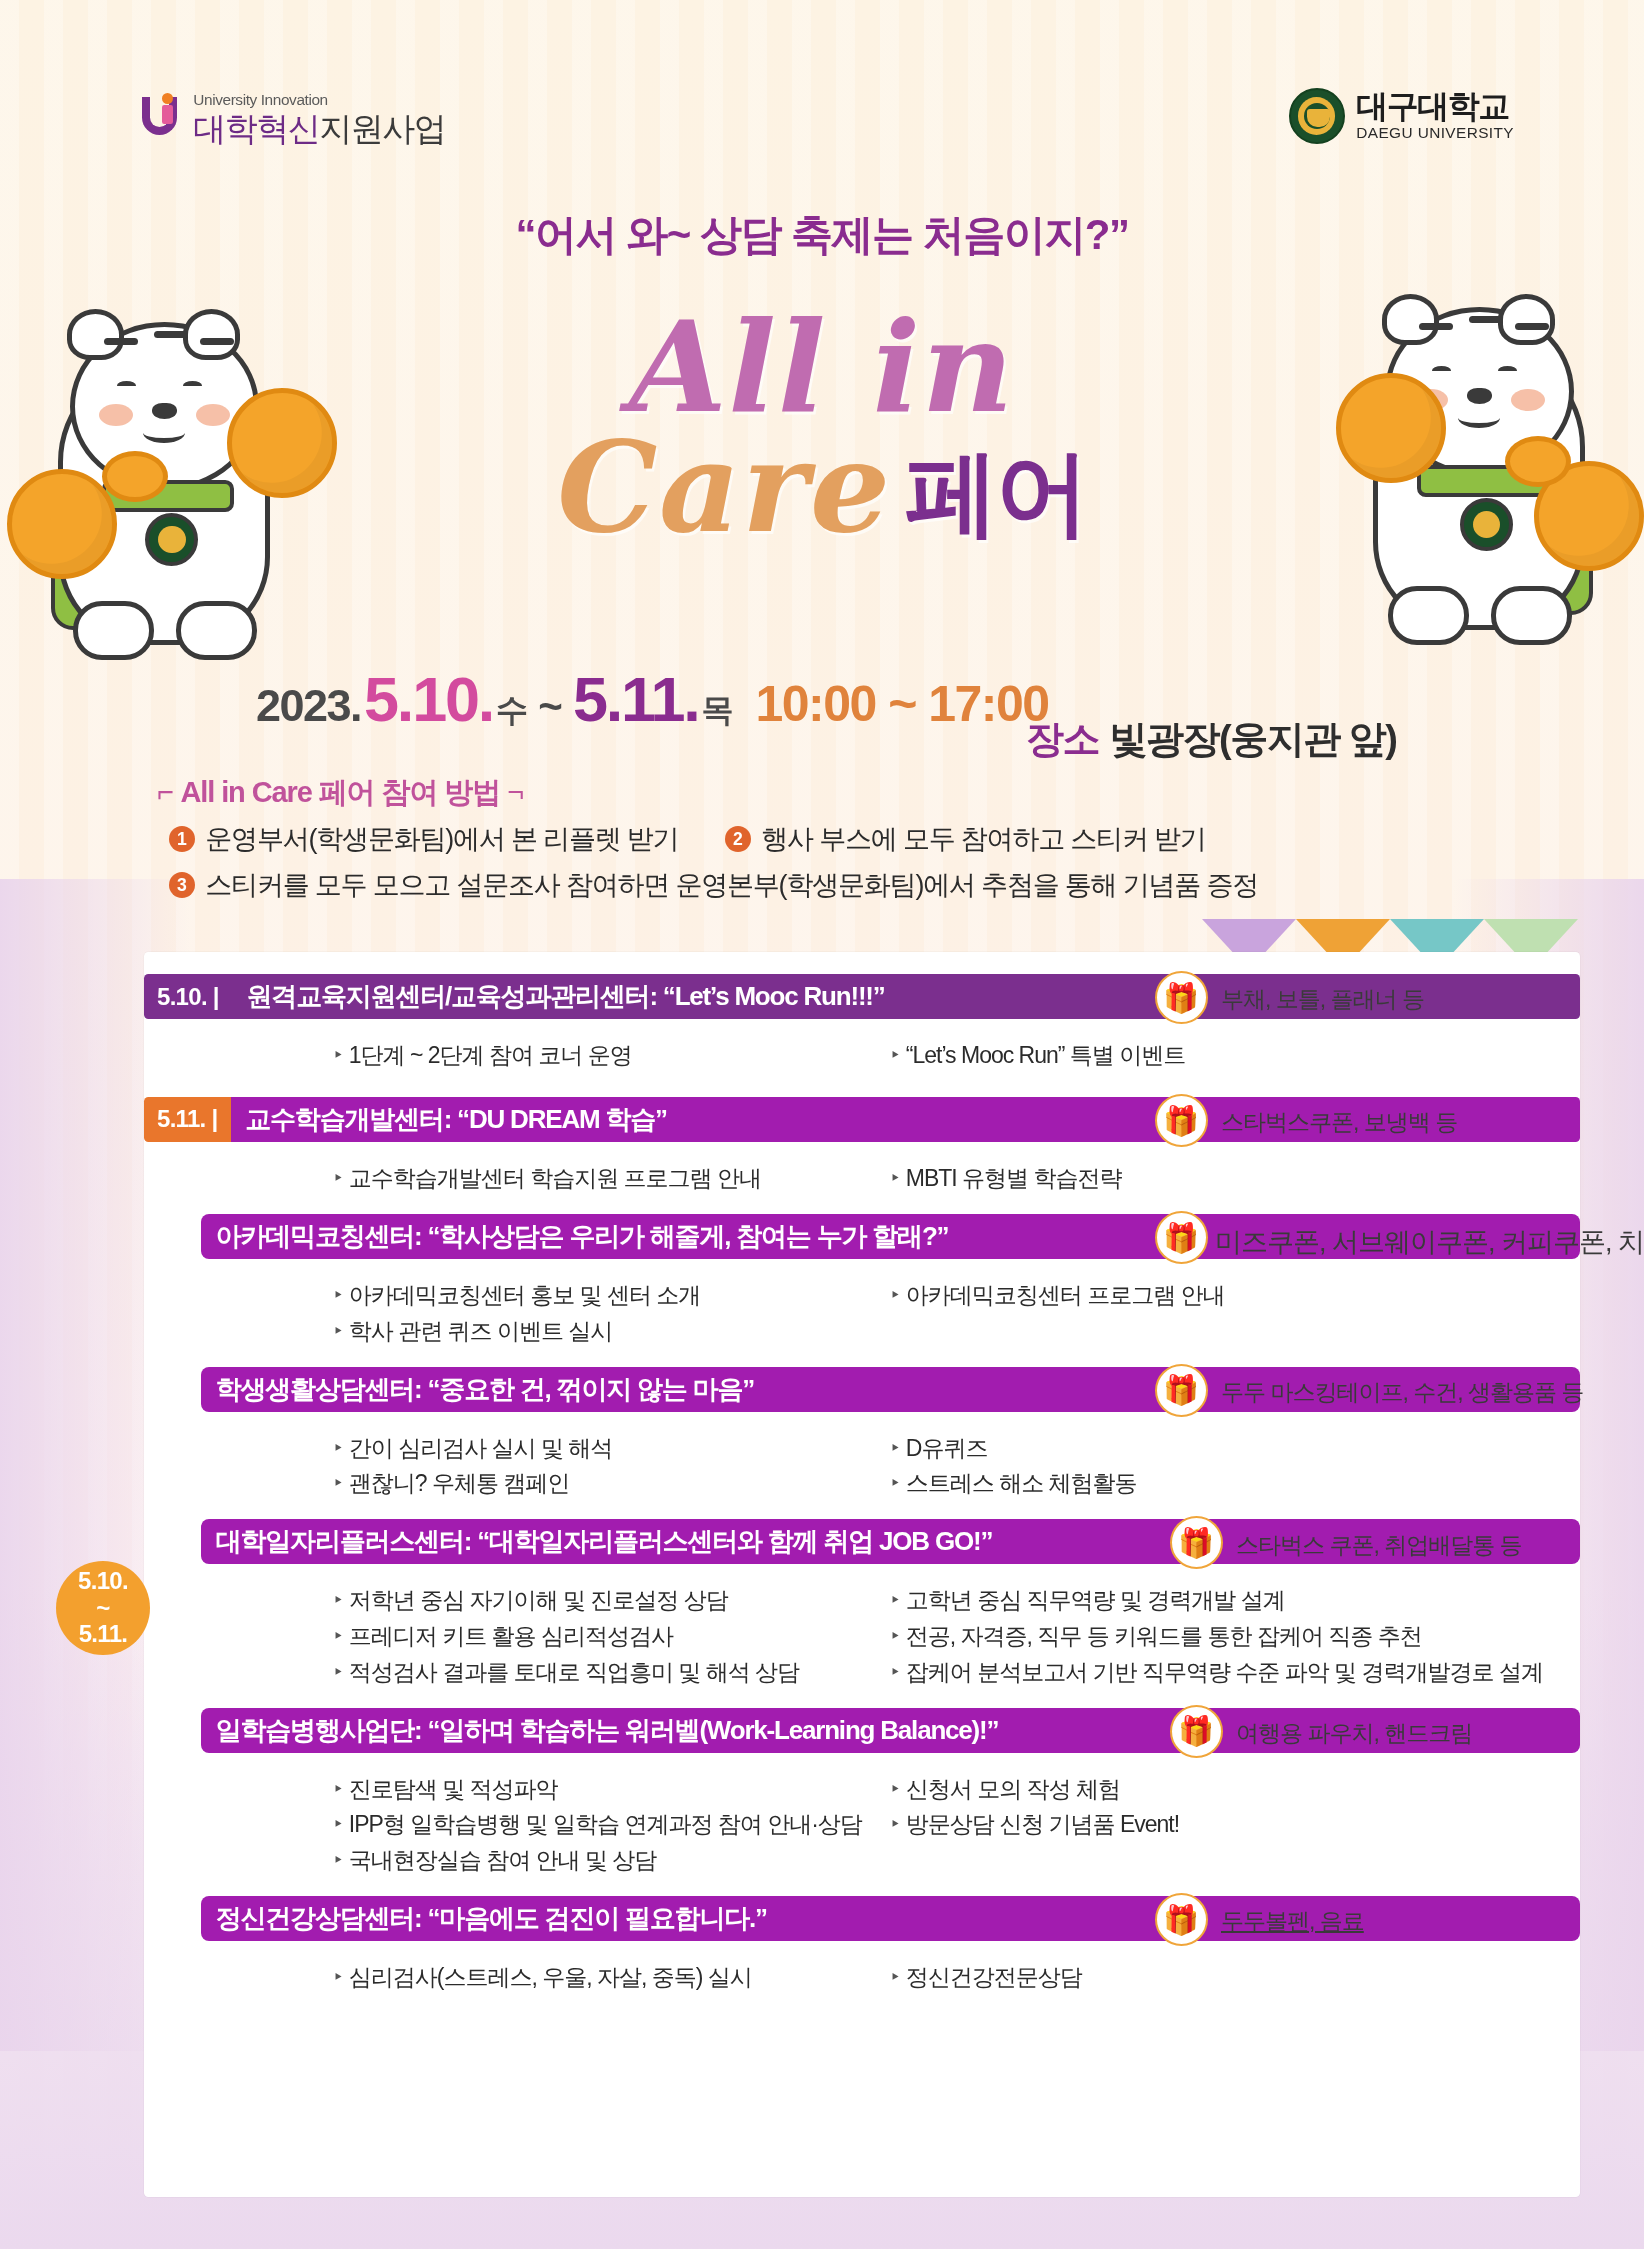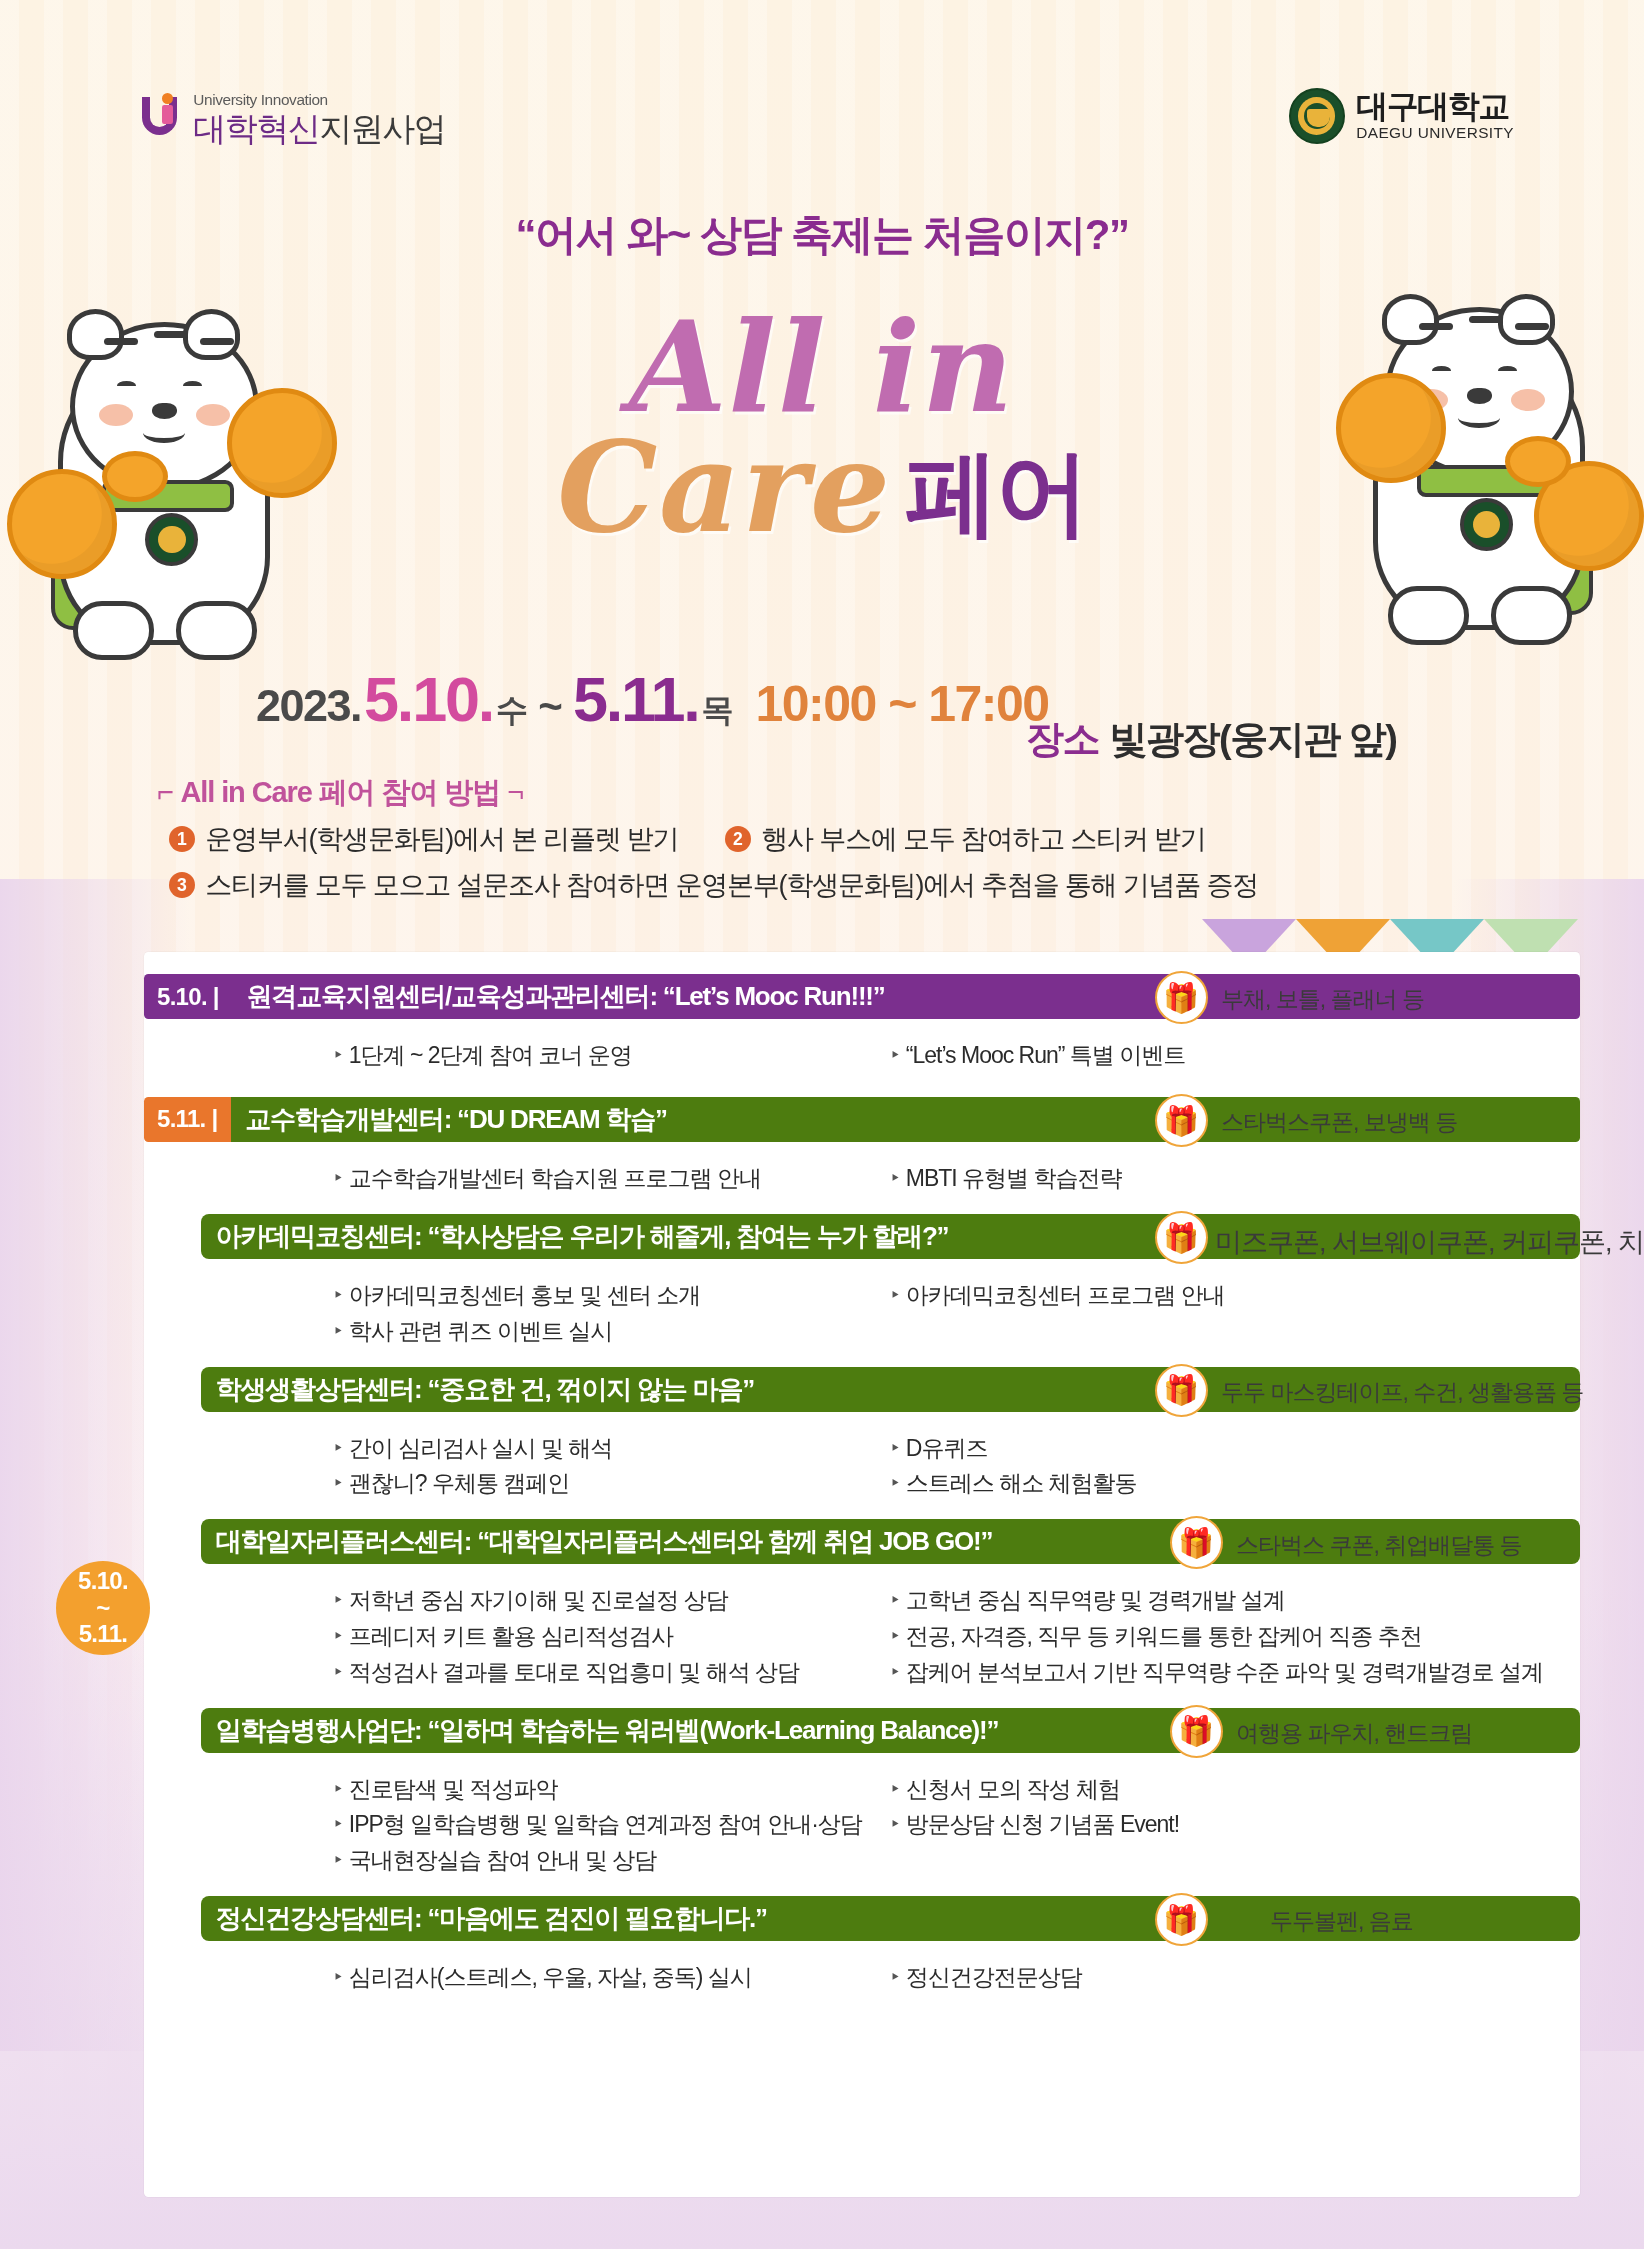--- a/index.html
+++ b/index.html
@@ -158,21 +158,21 @@
     display:flex; align-items:center; padding:16px 13px; letter-spacing:-0.7px;
     border-radius:4.4px 0 0 4.4px; white-space:nowrap;
   }
   .daytag.orange{ background:#e9762c;}
   .titlebar{
     flex:1; display:flex; align-items:center; padding:0 14.7px;
     font-size:26px; font-weight:bold; color:#fff; letter-spacing:-1.2px; white-space:nowrap;
     border-radius:0 4.4px 4.4px 0;
   }
   .titlebar.purple{ background:#7b2f8e;}
-  .titlebar.orange{ background:#4d7c0f;}
+  .titlebar.orange{ background:#a21caf;}
   .titlebar.solo{ border-radius:8px; }
   .titlebar.indent{ margin-left:57px;}
   .gift{
     position:absolute; top:-2.9px; width:53px; height:53px; border-radius:50%;
     background:#fff; border:2.2px solid #f0a53a;
     display:flex; align-items:center; justify-content:center; font-size:29px;
     z-index:3;
   }
   .prize{
     position:absolute; font-size:23px; color:#3a3a3a; letter-spacing:-1px; white-space:nowrap;
@@ -467,21 +467,21 @@
         <div class="li">신청서 모의 작성 체험</div>
         <div class="li">방문상담 신청 기념품 Event!</div>
       </div>
     </div>
   </div>
 
   <div class="block" style="padding-top:4.4px;">
     <div class="bar-row">
       <div class="titlebar orange solo indent">정신건강상담센터: “마음에도 검진이 필요합니다.”</div>
       <div class="gift" style="left:1011px;">🎁</div>
-      <div class="prize" style="left:1126px;">두두볼펜, 음료</div>
+      <div class="prize" style="left:1077px;text-decoration:underline;">두두볼펜, 음료</div>
     </div>
     <div class="items">
       <div class="col">
         <div class="li">심리검사(스트레스, 우울, 자살, 중독) 실시</div>
       </div>
       <div class="col right">
         <div class="li">정신건강전문상담</div>
       </div>
     </div>
   </div>

